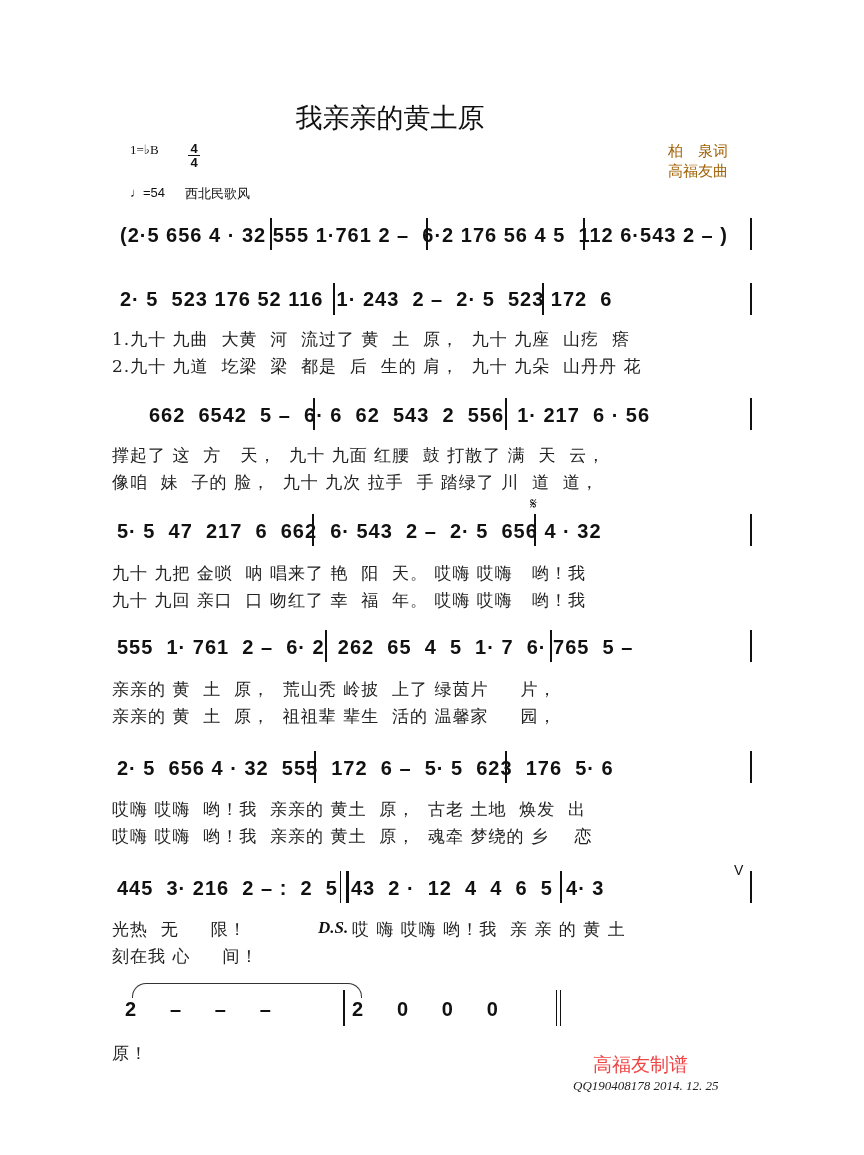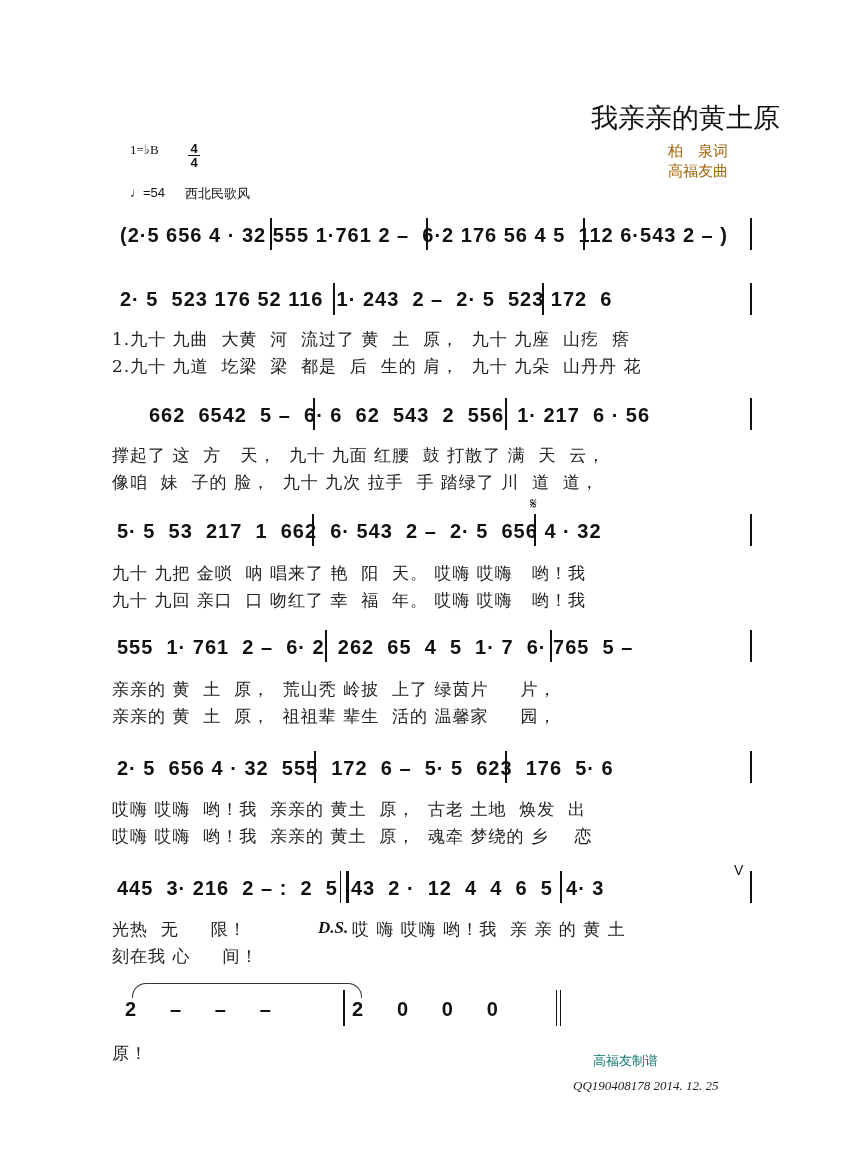--- a/index.html
+++ b/index.html
@@ -1,29 +1,29 @@
 <!DOCTYPE html>
 <html><head>
 <meta charset="utf-8">
 <style>
   html,body{margin:0;padding:0;background:#fff;}
   body{width:864px;height:1155px;position:relative;overflow:hidden;color:#111;}
   .abs{position:absolute;}
-  .title{left:0;width:780px;top:100px;text-align:right;font-family:"DejaVu Serif",serif;font-size:27px;}
+  .title{left:0;width:780px;top:100px;text-align:center;font-family:"DejaVu Serif",serif;font-size:27px;}
   .key{left:130px;top:142px;font-family:Liberation Serif, serif;font-size:13px;}
   .time{left:188px;top:142px;font-family:"Liberation Sans",sans-serif;font-weight:bold;font-size:13px;line-height:13px;text-align:center;}
   .time .bar{display:block;border-top:1.5px solid #111;width:12px;}
   .credit{left:668px;font-family:"DejaVu Serif",serif;font-size:15px;color:#a16207;}
   .tempo{left:130px;top:185px;font-family:"Liberation Sans",sans-serif;font-size:13px;}
   .style{left:185px;top:185px;font-family:"DejaVu Sans",sans-serif;font-size:13px;}
   .notes{font-family:"Liberation Sans",sans-serif;font-weight:bold;font-size:20px;white-space:pre;letter-spacing:1px;}
   .lyr{font-family:"DejaVu Serif",serif;font-size:17px;white-space:pre;letter-spacing:1px;color:#222;}
   .barline{width:1.5px;background:#111;}
   .dbar{width:5px;border-left:1.5px solid #111;border-right:3px solid #111;}
-  .footer{font-family:Liberation Sans, sans-serif;font-size:13px;color:#0f766e;}
+  .footer{font-family:Liberation Sans, sans-serif;font-size:19px;color:#ef4444;}
   .footer2{font-family:"Liberation Serif",serif;font-style:italic;font-size:13px;color:#222;margin-left:25px;}
   .segno{font-family:"DejaVu Serif",serif;font-size:16px;}
   .ds{font-family:"Liberation Serif",serif;font-weight:bold;font-style:italic;font-size:17px;}
 </style>
 </head>
 <body>
 
 <div class="abs title">我亲亲的黄土原</div>
 <div class="abs key">1=♭B</div>
 <div class="abs time">
@@ -49,21 +49,21 @@
 <div class="abs lyr" style="left:112px;top:328px;">1.九十 九曲  大黄  河  流过了 黄  土  原，  九十 九座  山疙  瘩</div>
 <div class="abs lyr" style="left:112px;top:355px;">2.九十 九道  圪梁  梁  都是  后  生的 肩，  九十 九朵  山丹丹 花</div>
 
 <div class="abs notes" style="left:117px;top:404px;margin-left:32px;">662  6542  5 –  6· 6  62  543  2  556  1· 217  6 · 56</div>
 <div class="abs barline" style="left:313px;top:398px;height:32px"></div>
 <div class="abs barline" style="left:505px;top:398px;height:32px"></div>
 <div class="abs barline" style="left:750px;top:398px;height:32px"></div>
 <div class="abs lyr" style="left:112px;top:444px;">撑起了 这  方   天，  九十 九面 红腰  鼓 打散了 满  天  云，</div>
 <div class="abs lyr" style="left:112px;top:471px;">像咱  妹  子的 脸，  九十 九次 拉手  手 踏绿了 川  道  道，</div>
 
-<div class="abs notes" style="left:117px;top:520px;">5· 5  53  217  1  662  6· 543  2 –  2· 5  656 4 · 32</div>
+<div class="abs notes" style="left:117px;top:520px;">5· 5  47  217  6  662  6· 543  2 –  2· 5  656 4 · 32</div>
 <div class="abs barline" style="left:312px;top:514px;height:32px"></div>
 <div class="abs barline" style="left:534px;top:514px;height:32px"></div>
 <div class="abs barline" style="left:750px;top:514px;height:32px"></div>
 <div class="abs segno" style="left:530px;top:494px;">𝄋</div>
 <div class="abs lyr" style="left:112px;top:562px;">九十 九把 金唢  呐 唱来了 艳  阳  天。 哎嗨 哎嗨   哟！我</div>
 <div class="abs lyr" style="left:112px;top:589px;">九十 九回 亲口  口 吻红了 幸  福  年。 哎嗨 哎嗨   哟！我</div>
 
 <div class="abs notes" style="left:117px;top:636px;">555  1· 761  2 –  6· 2  262  65  4  5  1· 7  6· 765  5 –</div>
 <div class="abs barline" style="left:325px;top:630px;height:32px"></div>
 <div class="abs barline" style="left:550px;top:630px;height:32px"></div>

